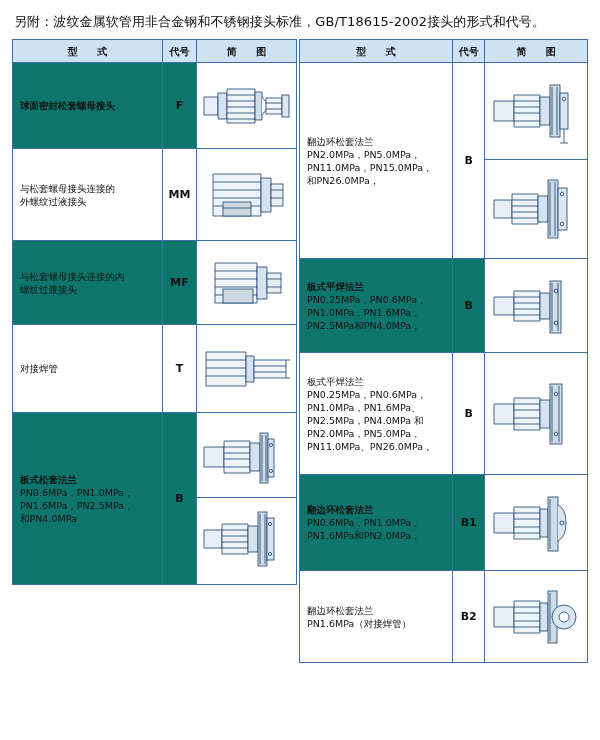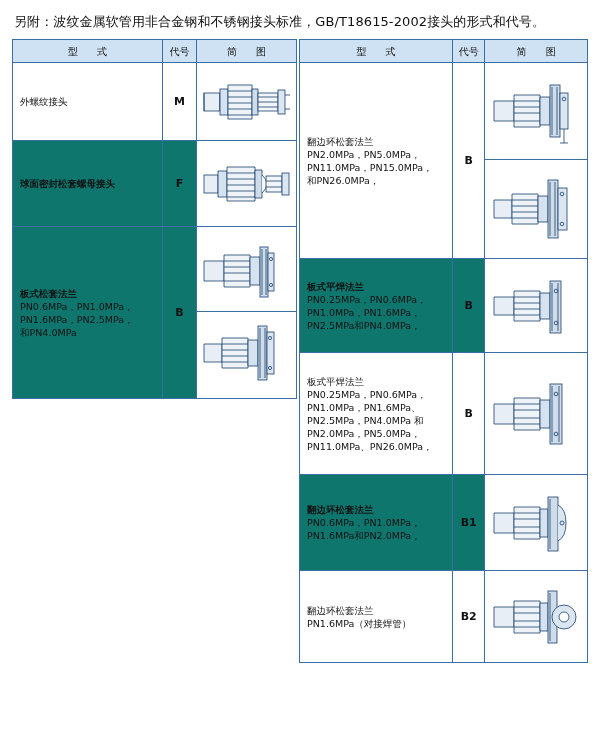--- a/index.html
+++ b/index.html
@@ -39,21 +39,21 @@
     border:1px solid #3b6ea5;
     padding:0;
     vertical-align:middle;
     font-size:9.5px;
     line-height:13px;
   }
   thead th{
     background:#cfe2f3;
     height:22px;
     text-align:center;
-    font-weight:normal;
+    font-weight:bold;
     font-size:10px;
     color:#111;
   }
   .th-type{letter-spacing:8px;padding-left:8px;}
   .cell-text{
     padding:5px 7px;
     color:#111;
   }
   .cell-text .line{display:block;}
   .bold{font-weight:bold;}
@@ -95,43 +95,20 @@
         </colgroup>
       <thead>
         <tr>
           <th class="th-type">型  式</th>
           <th>代号</th>
           <th class="th-type">简  图</th>
         </tr>
       </thead>
       <tbody>
 
-        <tr style="height:78px">
-          <td class="cell-text white">
-            <span class="line">外螺纹接头</span>
-          </td>
-          <td class="code white">M</td>
-          <td class="fig">
-            <span>
-            <svg width="94" height="62" viewBox="0 0 94 62">
-              <g fill="none" stroke="#1a3f6b" stroke-width="0.8">
-                <rect x="4" y="22" width="16" height="18" fill="#e8eef5"></rect>
-                <path d="M4 22 L4 40 M20 22 L20 40"></path>
-                <rect x="20" y="18" width="8" height="26" fill="#d6e2ef"></rect>
-                <rect x="28" y="14" width="24" height="34" fill="#eef3f8"></rect>
-                <path d="M28 20 L52 20 M28 26 L52 26 M28 32 L52 32 M28 38 L52 38 M28 44 L52 44"></path>
-                <rect x="52" y="18" width="6" height="26" fill="#cfdcea"></rect>
-                <rect x="58" y="22" width="20" height="18" fill="#f2f6fa"></rect>
-                <path d="M58 26 L78 26 M58 31 L78 31 M58 36 L78 36"></path>
-                <rect x="78" y="19" width="7" height="24" fill="#dbe6f1"></rect>
-                <path d="M85 24 L90 24 M85 38 L90 38"></path>
-              </g>
-            </svg></span>
-          </td>
-        </tr>
 
         <tr style="height:86px">
           <td class="cell-text yellow">
             <span class="line bold">球面密封松套螺母接头</span>
           </td>
           <td class="code yellow">F</td>
           <td class="fig">
             <span>
             <svg width="94" height="66" viewBox="0 0 94 66">
               <g fill="none" stroke="#1a3f6b" stroke-width="0.8">
@@ -142,22 +119,82 @@
                 <path d="M55 19 L62 19 L62 47 L55 47 Z" fill="#cfdcea"></path>
                 <path d="M62 24 Q72 33 62 42" fill="#f4f8fb"></path>
                 <rect x="66" y="25" width="16" height="16" fill="#f2f6fa"></rect>
                 <path d="M66 30 L82 30 M66 36 L82 36"></path>
                 <rect x="82" y="22" width="7" height="22" fill="#dbe6f1"></rect>
               </g>
             </svg></span>
           </td>
         </tr>
 
-
-
+        <tr style="height:92px">
+          <td class="cell-text white">
+            <span class="line">与松套螺母接头连接的</span>
+            <span class="line">外螺纹过液接头</span>
+          </td>
+          <td class="code white">MM</td>
+          <td class="fig">
+            <span>
+            <svg width="92" height="74" viewBox="0 0 92 74">
+              <g fill="none" stroke="#1a3f6b" stroke-width="0.8">
+                <path d="M12 16 L60 16 L60 58 L12 58 Z" fill="#eef3f8"></path>
+                <path d="M12 24 L60 24 M12 32 L60 32 M12 40 L60 40 M12 48 L60 48"></path>
+                <path d="M60 20 L70 20 L70 54 L60 54 Z" fill="#d6e2ef"></path>
+                <path d="M22 44 L50 44 L50 58 L22 58 Z" fill="#cfd8e0"></path>
+                <path d="M22 50 L50 50"></path>
+                <rect x="70" y="26" width="12" height="22" fill="#e8eef5"></rect>
+                <path d="M70 32 L82 32 M70 40 L82 40"></path>
+              </g>
+            </svg></span>
+          </td>
+        </tr>
+
+        <tr style="height:84px">
+          <td class="cell-text yellow">
+            <span class="line">与松套螺母接头连接的内</span>
+            <span class="line">螺纹过渡接头</span>
+          </td>
+          <td class="code yellow">MF</td>
+          <td class="fig">
+            <span>
+            <svg width="92" height="68" viewBox="0 0 92 68">
+              <g fill="none" stroke="#1a3f6b" stroke-width="0.8">
+                <path d="M14 14 L56 14 L56 54 L14 54 Z" fill="#eef3f8"></path>
+                <path d="M14 22 L56 22 M14 30 L56 30 M14 38 L56 38 M14 46 L56 46"></path>
+                <path d="M56 18 L66 18 L66 50 L56 50 Z" fill="#d6e2ef"></path>
+                <rect x="22" y="40" width="30" height="14" fill="#cfd8e0"></rect>
+                <rect x="66" y="24" width="14" height="20" fill="#e8eef5"></rect>
+                <path d="M66 30 L80 30 M66 38 L80 38"></path>
+              </g>
+            </svg></span>
+          </td>
+        </tr>
+
+        <tr style="height:88px">
+          <td class="cell-text white">
+            <span class="line">对接焊管</span>
+          </td>
+          <td class="code white">T</td>
+          <td class="fig">
+            <span>
+            <svg width="94" height="70" viewBox="0 0 94 70">
+              <g fill="none" stroke="#1a3f6b" stroke-width="0.8">
+                <path d="M6 18 L46 18 L46 52 L6 52 Z" fill="#eef3f8"></path>
+                <path d="M6 26 L46 26 M6 34 L46 34 M6 42 L46 42"></path>
+                <path d="M46 22 L54 22 L54 48 L46 48 Z" fill="#d6e2ef"></path>
+                <rect x="54" y="26" width="32" height="18" fill="#f2f6fa"></rect>
+                <path d="M54 32 L86 32 M54 38 L86 38"></path>
+                <path d="M86 26 L90 26 M86 44 L90 44"></path>
+              </g>
+            </svg></span>
+          </td>
+        </tr>
 
         <tr style="height:172px">
           <td class="cell-text yellow">
             <span class="line bold">板式松套法兰</span>
             <span class="line">PN0.6MPa，PN1.0MPa，</span>
             <span class="line">PN1.6MPa，PN2.5MPa，</span>
             <span class="line">和PN4.0MPa</span>
           </td>
           <td class="code yellow">B</td>
           <td class="fig" style="padding:0">

